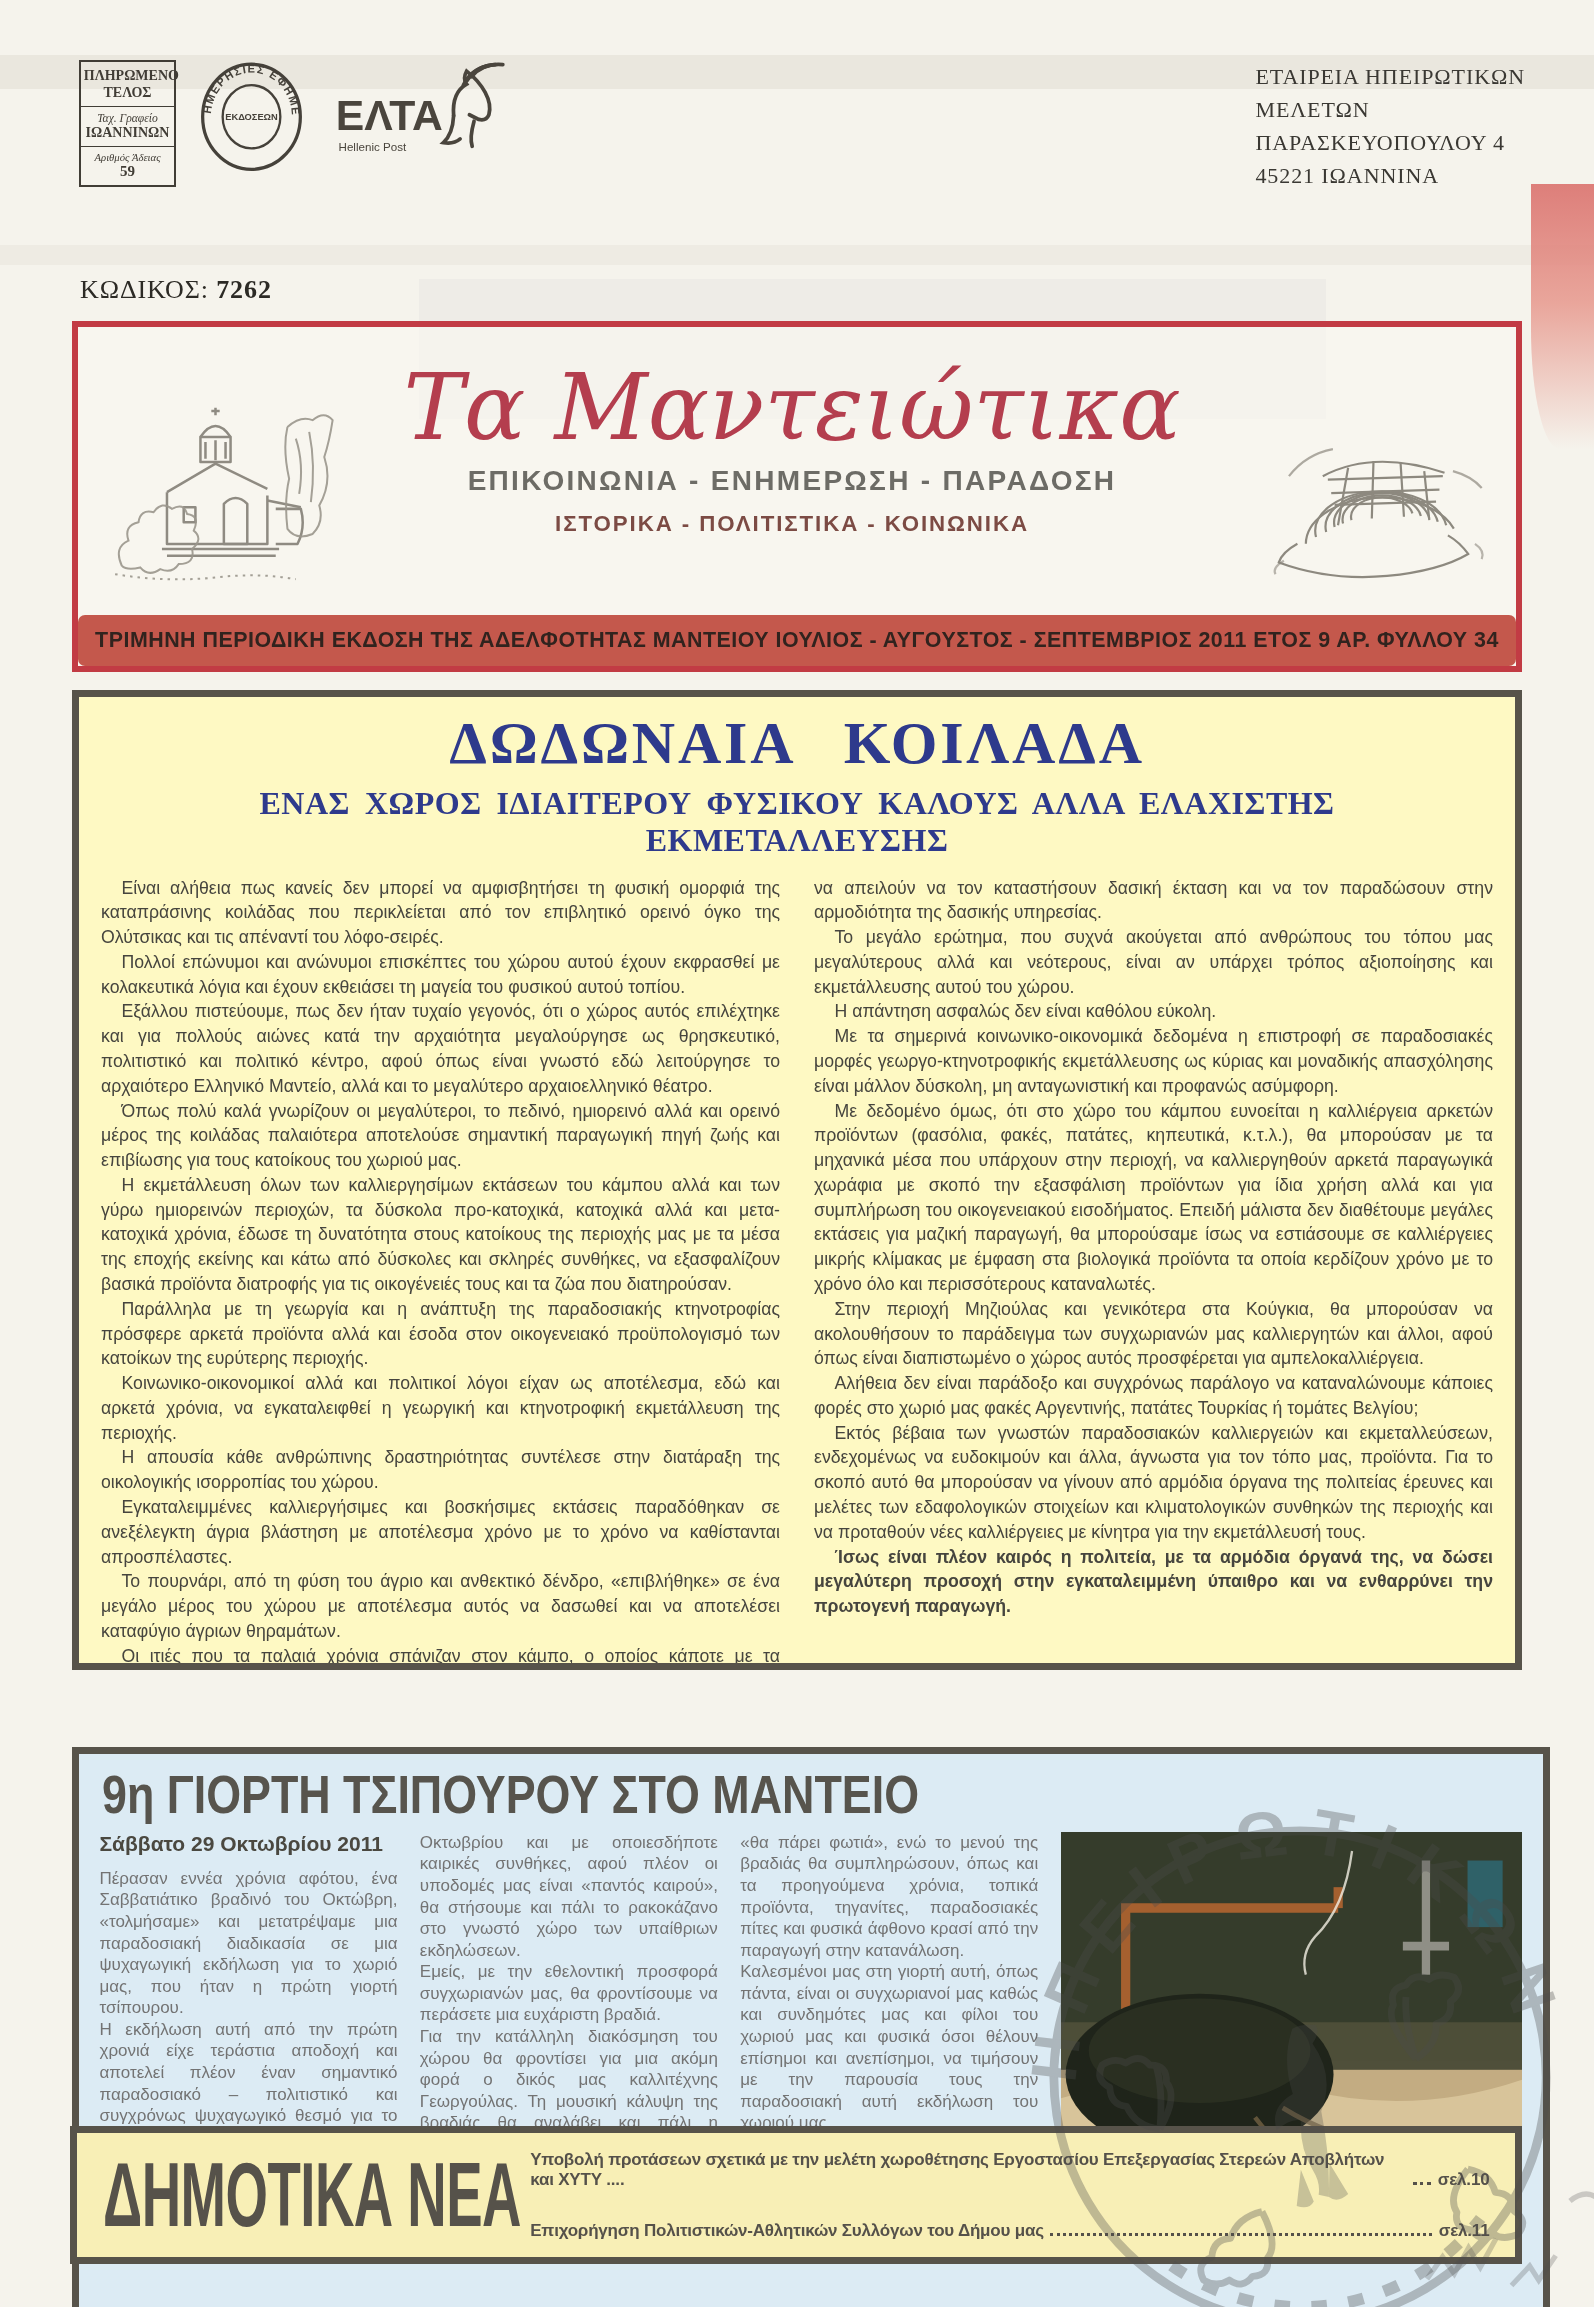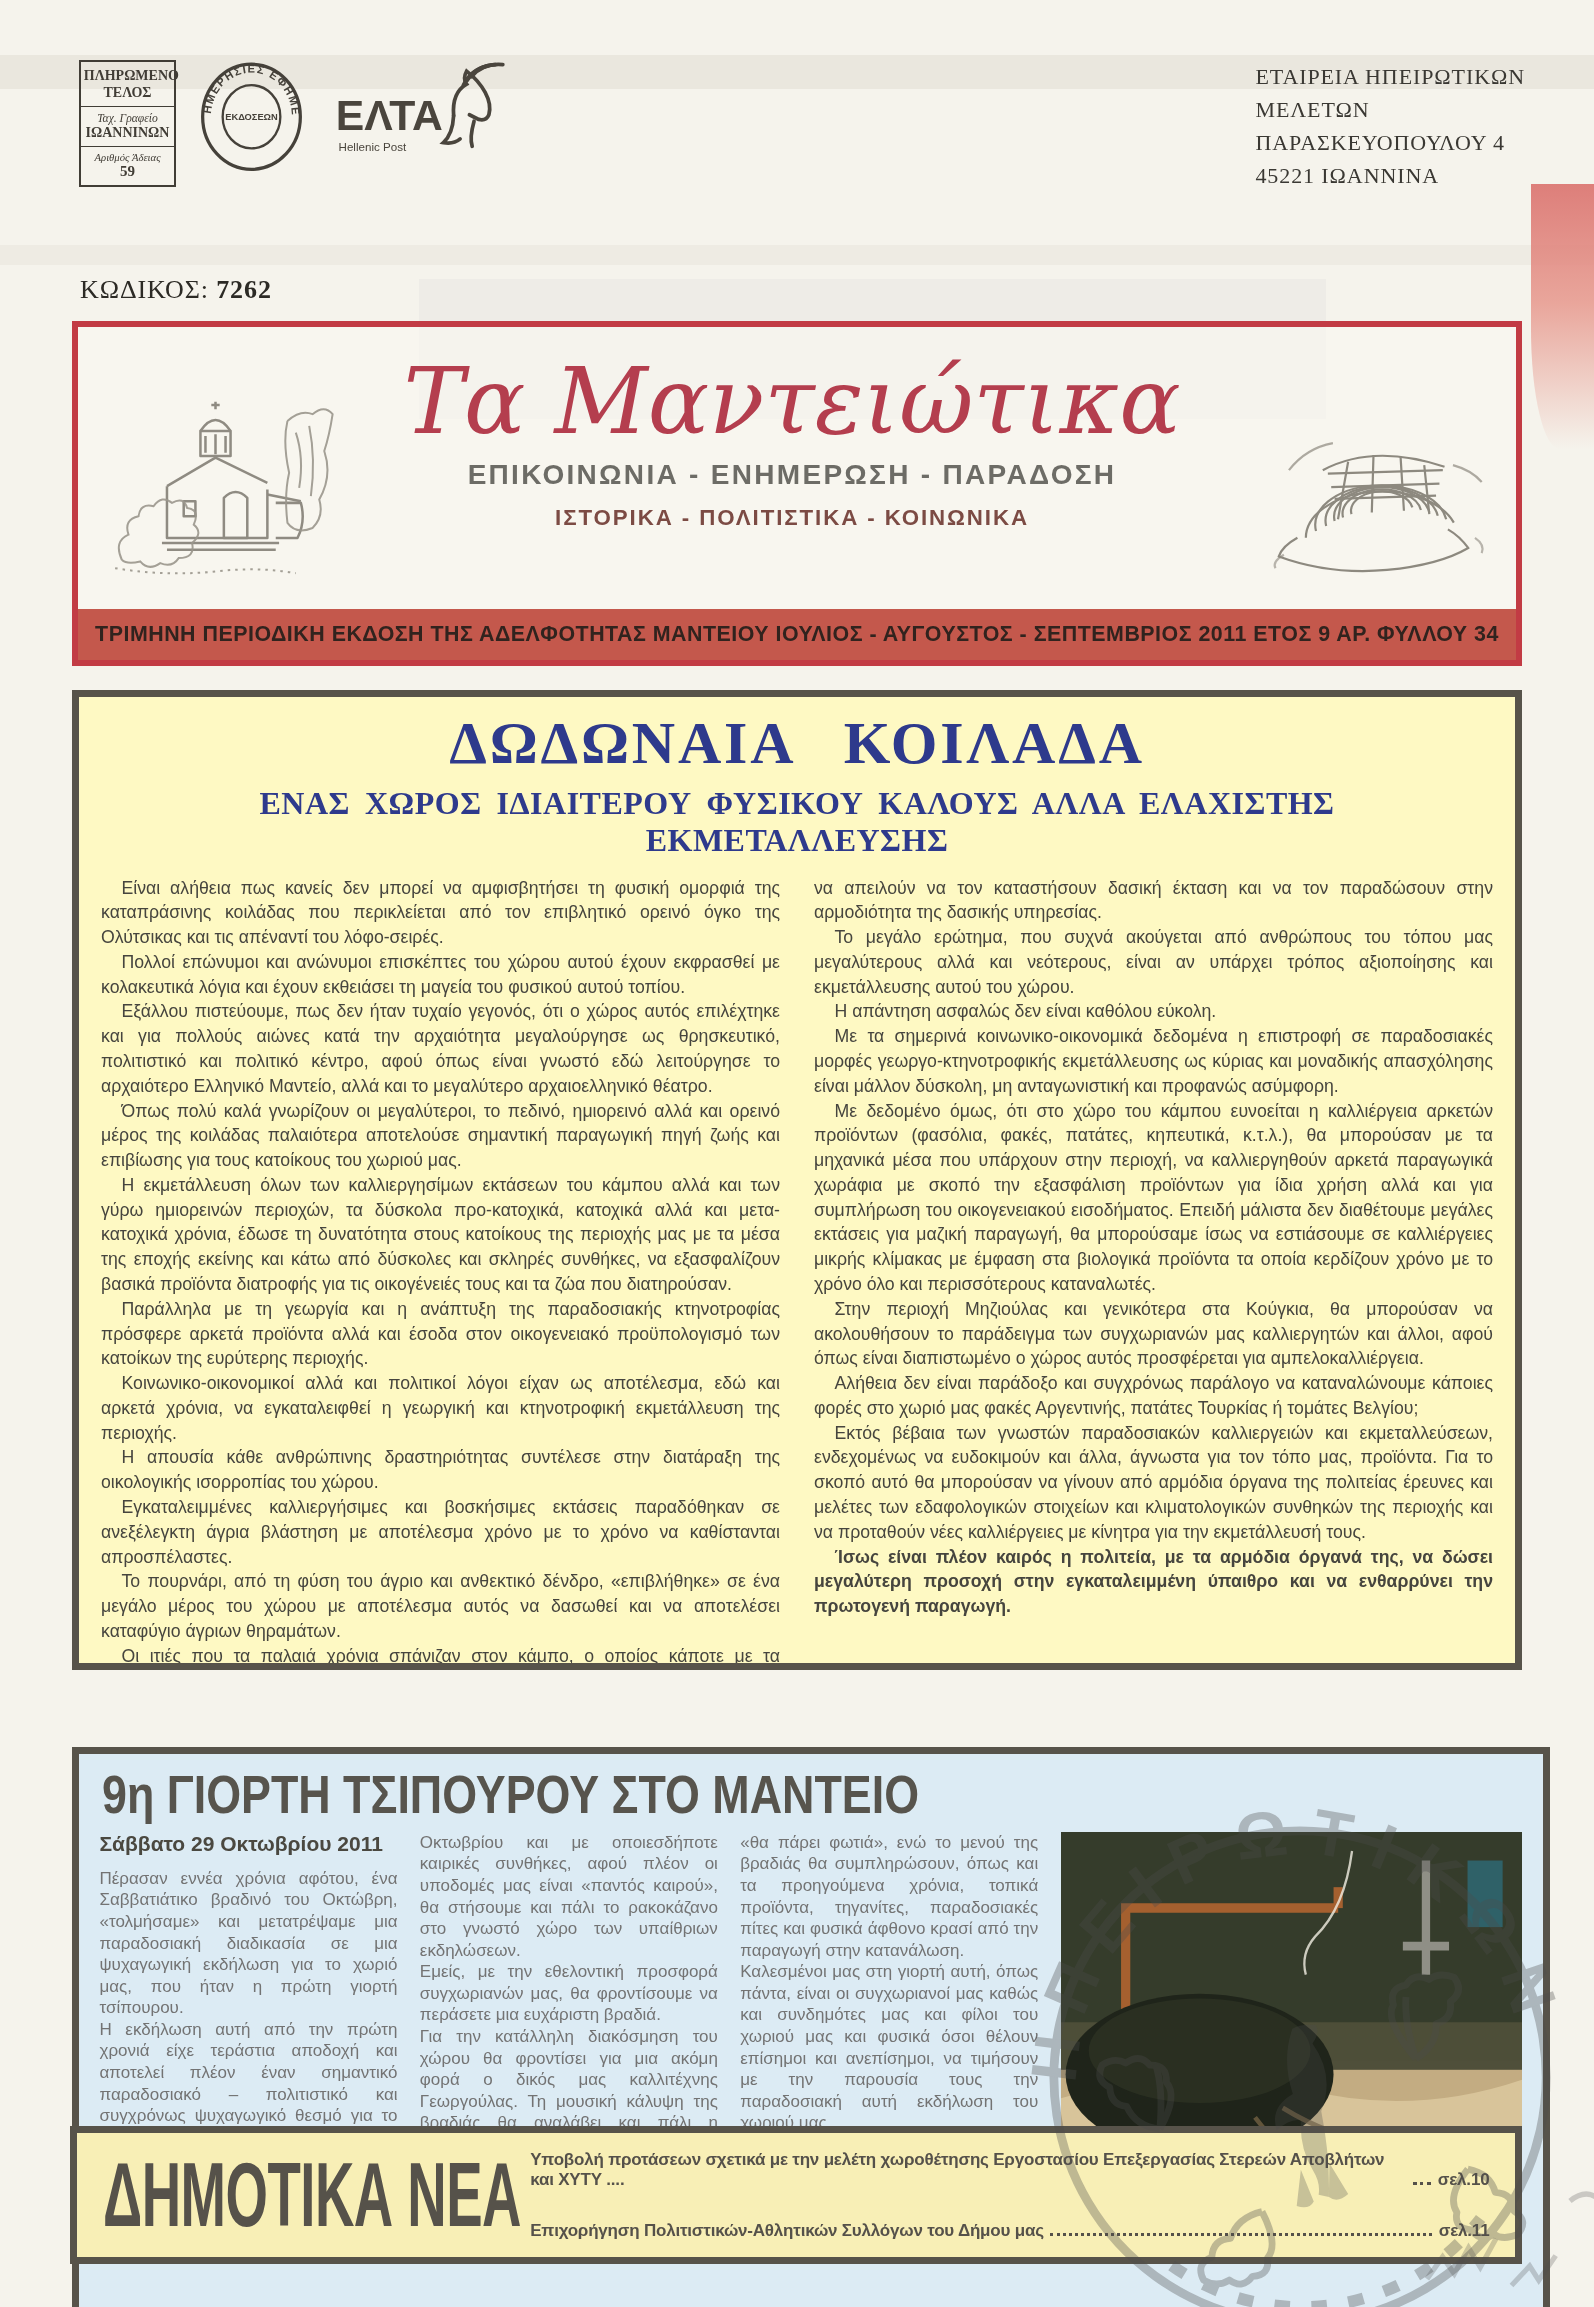--- a/index.html
+++ b/index.html
@@ -33,30 +33,30 @@
   .address{font-family:"Liberation Serif",serif;font-size:22px;line-height:1.5;
       color:#3a3833;letter-spacing:0.9px;}
 
   .kodikos{position:absolute;top:275px;left:80px;font-family:"Liberation Serif",serif;
       font-size:26px;color:#2c2a25;letter-spacing:0.9px;}
   .kodikos b{font-weight:bold;}
 
   
   .masthead{position:absolute;top:321px;left:72px;right:73px;border:6px solid #c23b44;
       background:rgba(250,248,242,.6);}
-  .mast-inner{display:flex;align-items:flex-start;padding:14px 12px 0;}
+  .mast-inner{display:flex;align-items:flex-start;padding:20px 12px 0;}
   .sketch-church{width:251px;height:200px;flex:none;margin-top:51px;}
   .sketch-theatre{width:261px;height:186px;flex:none;margin-top:70px;}
   .mast-center{flex:1;text-align:center;}
   .mast-title{font-family:"DejaVu Serif","Liberation Serif",serif;font-style:italic;
       font-size:91px;line-height:1.05;color:#b43e4e;margin-top:13px;}
   .tagline1{margin-top:9.3px;font-size:28px;font-weight:bold;color:#6d6c66;letter-spacing:2.3px;}
   .tagline2{margin-top:14px;font-size:22.3px;font-weight:bold;color:#7c4b44;letter-spacing:1.9px;}
   .mast-band{margin-top:12px;background:#c4584c;color:#31231e;font-size:21.4px;font-weight:bold;
-      text-align:center;padding:13px 4.7px;letter-spacing:0.5px;}
+      text-align:center;padding:13px 4.7px;letter-spacing:0.5px;border-radius:7px;}
 
   
   .article1{position:absolute;top:690px;left:72px;right:73px;height:980px;
       box-sizing:border-box;border:7.4px solid #57534a;background:#fef9c3;
       padding:12px 22px 14px;overflow:hidden;}
   .a1-title{font-family:"Liberation Serif",serif;font-weight:bold;font-size:60px;
       color:#2e3a8c;text-align:center;margin:0;letter-spacing:2.8px;word-spacing:33px;}
   .a1-sub{font-family:"Liberation Serif",serif;font-weight:bold;font-size:32px;
       color:#2e3a8c;text-align:center;margin:6.5px 0 0;letter-spacing:0.5px;word-spacing:6.5px;}
   .a1-cols{display:flex;gap:34px;margin-top:17px;}

